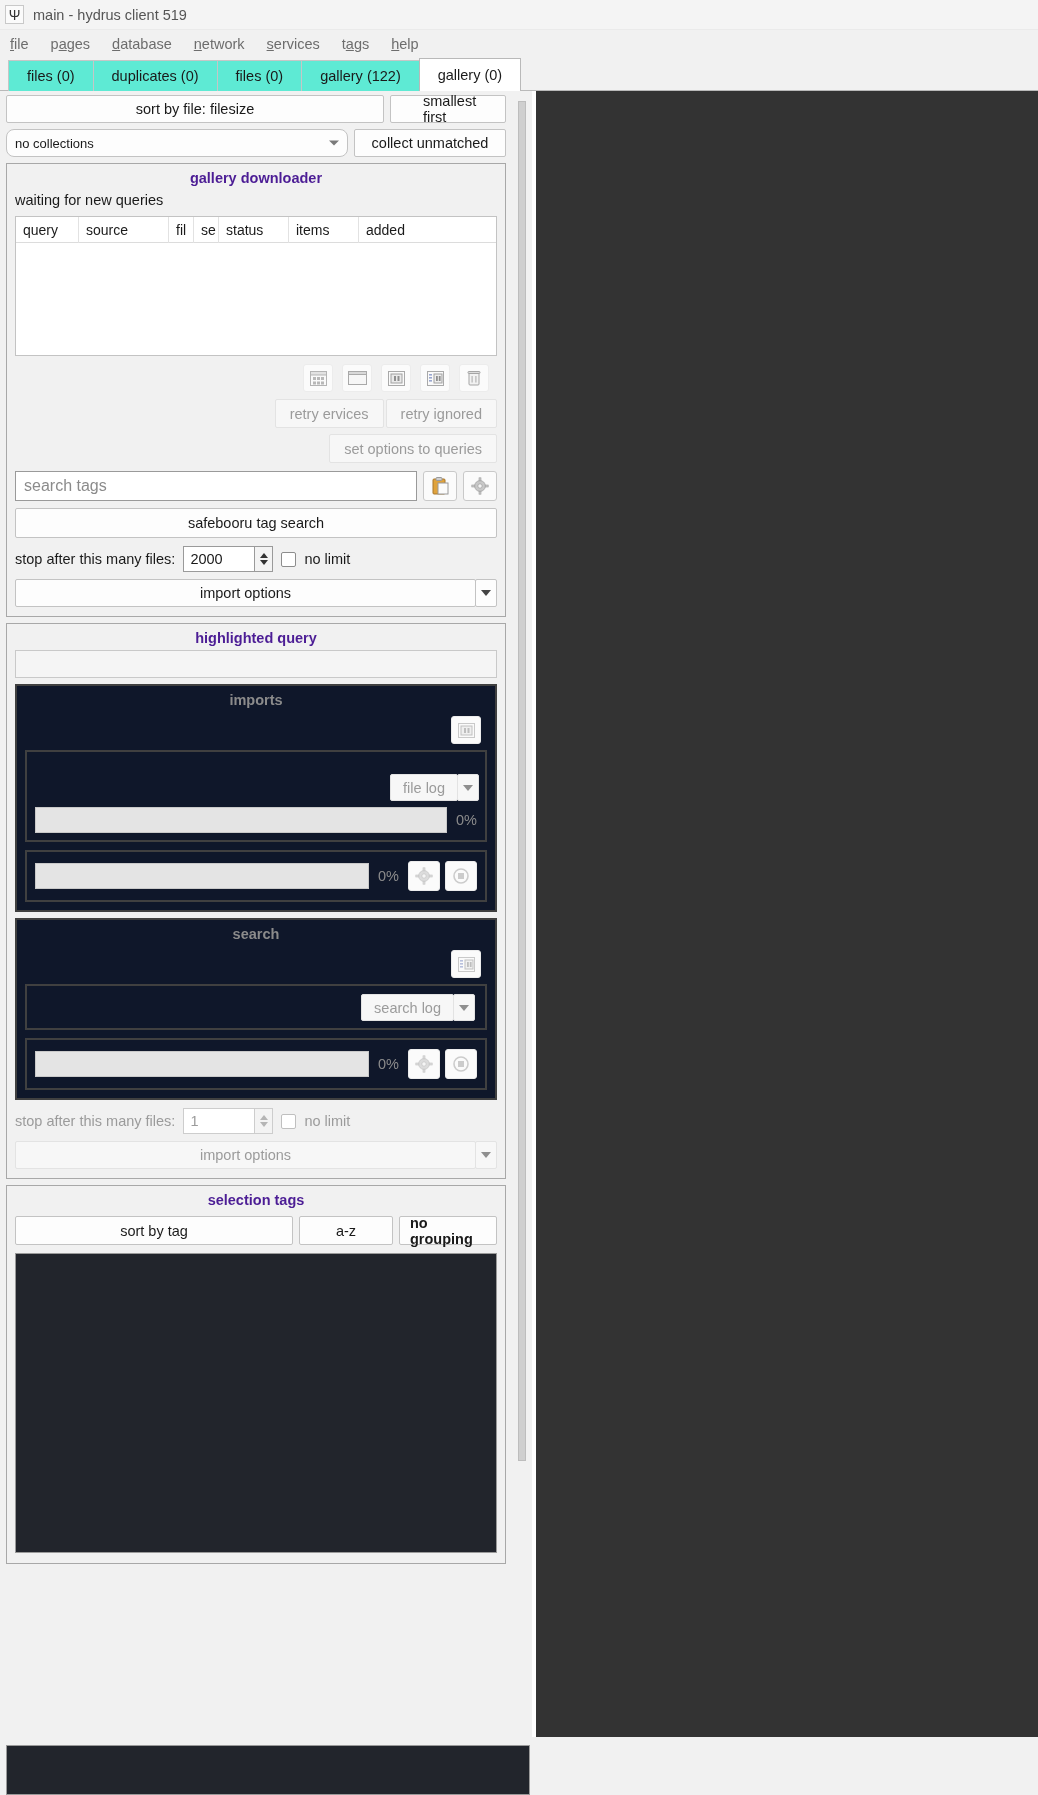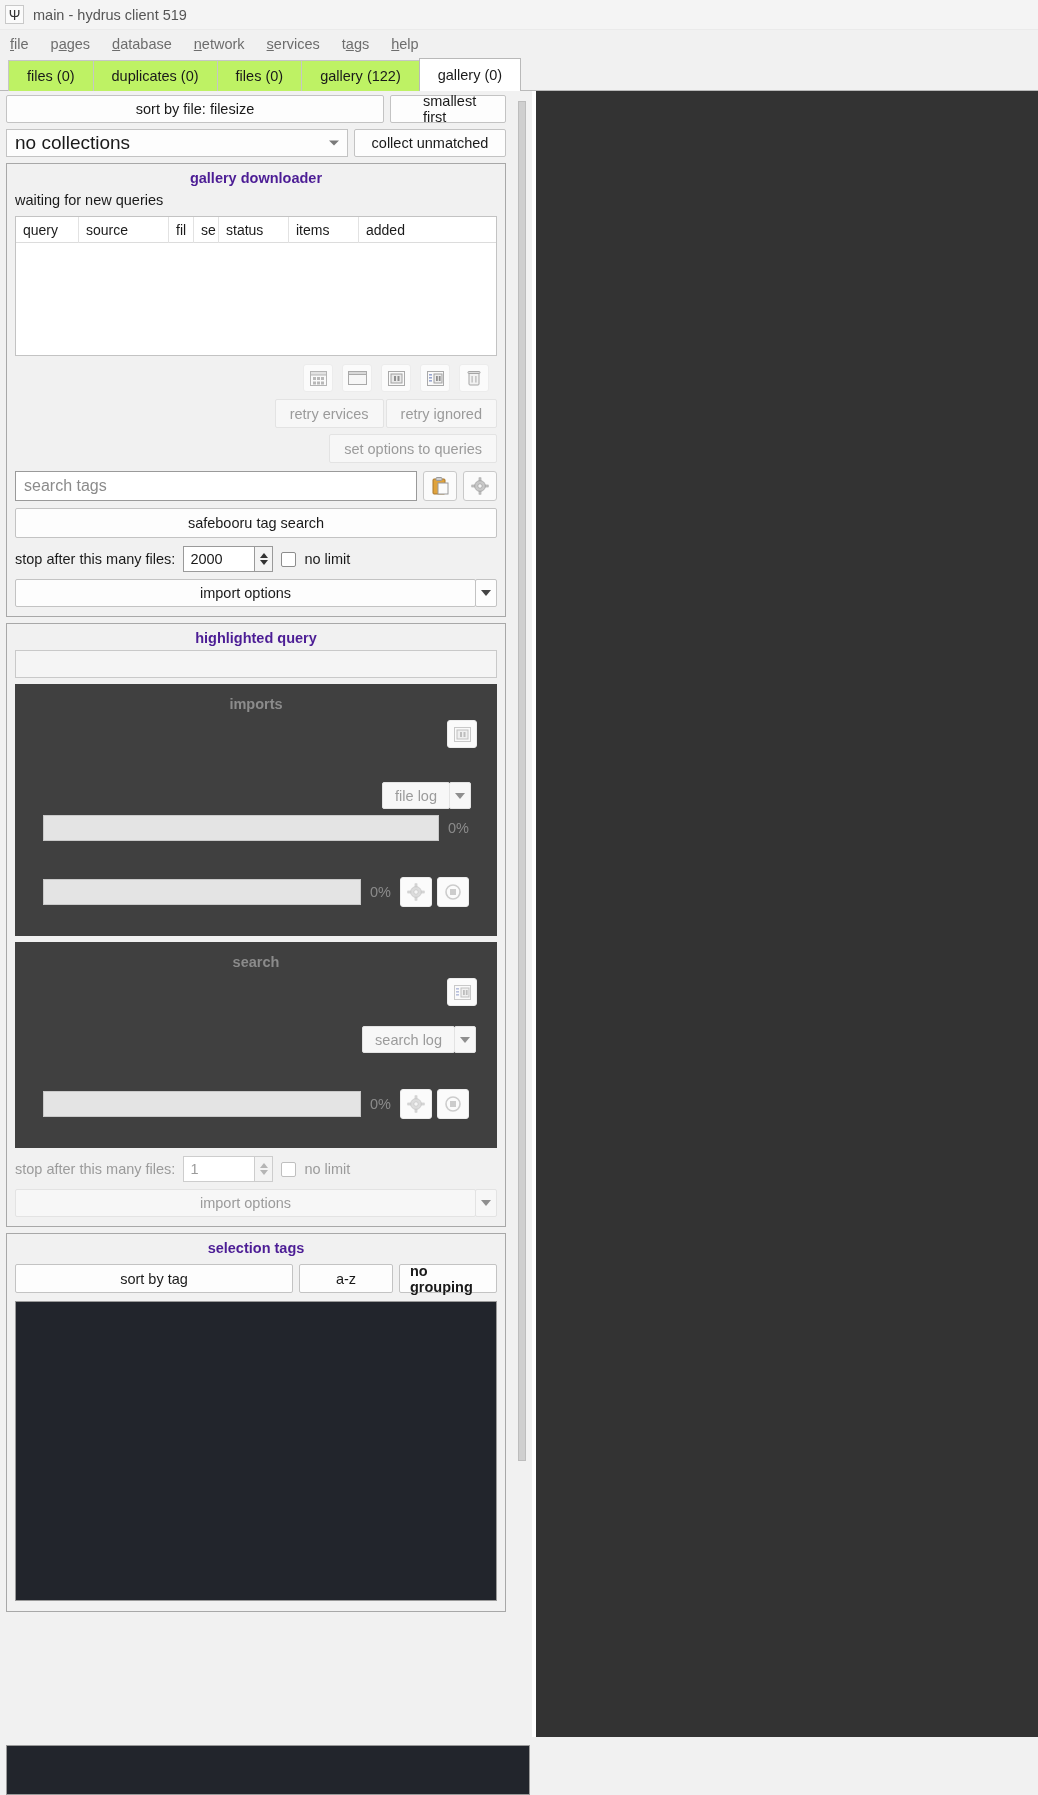--- a/index.html
+++ b/index.html
@@ -29,21 +29,21 @@
   
   .menubar{ height:28px; background:#f1f1f1; display:flex; align-items:center; padding-left:10px; }
   .menu-item{ color:#6d6d6d; font-size:14.5px; margin-right:22px; cursor:default; }
   .menu-item span.u{ text-decoration:underline; }
 
   
   .tabbar{ height:33px; background:#f1f1f1; display:flex; align-items:flex-end; padding-left:8px;
            border-bottom:1px solid #b9b9b9; position:relative; }
   .tab{
     height:31px; padding:0 18px; display:flex; align-items:center;
-    background:#bef264; border:1px solid #c6c6c6; border-bottom:none;
+    background:#5eead4; border:1px solid #c6c6c6; border-bottom:none;
     font-size:14.5px; color:#1a1a1a; margin-right:-1px; position:relative; top:1px;
   }
   .tab.active{ background:#ffffff; border-color:#b9b9b9; z-index:3; height:33px; top:1px; }
 
   
   .body-area{ position:absolute; left:0; top:91px; width:1038px; height:1704px; background:#ffffff; }
   .left-pane{ position:absolute; left:0; top:0; width:512px; bottom:0; background:#f1f1f1;
               overflow:hidden; padding:4px 6px 0 6px; }
   .vsplit{ position:absolute; left:512px; top:0; width:20px; bottom:0; background:#f1f1f1; }
   .vsplit .bar{ position:absolute; left:6px; top:10px; width:8px; height:1360px; background:#cfcfcf;
@@ -57,22 +57,22 @@
 
   
   .row{ display:flex; align-items:center; }
   .btn{
     background:#fdfdfd; border:1px solid #c3c3c3; border-radius:2px;
     height:28px; display:flex; align-items:center; justify-content:center;
     font-size:14.5px; color:#1a1a1a; padding:0 10px; cursor:default;
   }
   .btn.disabled{ color:#9b9b9b; background:#f7f7f7; border-color:#e3e3e3; }
   .combo{
-    background:#fdfdfd; border:1px solid #c3c3c3; border-radius:0; height:28px;
-    display:flex; align-items:center; padding:0 8px; font-size:19px; position:relative;
+    background:#fdfdfd; border:1px solid #c3c3c3; border-radius:8px; height:28px;
+    display:flex; align-items:center; padding:0 8px; font-size:13px; position:relative;
   }
   .combo .chev{ position:absolute; right:8px; top:50%; transform:translateY(-50%);
                 width:0;height:0;border-left:5px solid transparent;border-right:5px solid transparent;
                 border-top:5px solid #7a7a7a; }
 
   .panel{ border:1px solid #a8a8a8; background:#f1f1f1; margin-top:6px; }
   .panel-title{ text-align:center; font-weight:bold; font-size:14.5px; padding:6px 0 4px 0; color:#4c1d95; }
   .panel-title.muted{ color:#8b8b8b; }
 
   .grid-table{ background:#fff; border:1px solid #c3c3c3; height:140px; margin:8px 8px 0 8px; }
@@ -95,21 +95,21 @@
               display:flex; flex-direction:column; align-items:center; justify-content:center; }
   .spin-btns .up,.spin-btns .dn{ width:0;height:0;border-left:4px solid transparent;border-right:4px solid transparent; }
   .spin-btns .up{ border-bottom:5px solid #333; margin-bottom:2px; }
   .spin-btns .dn{ border-top:5px solid #333; }
   .chk{ width:15px;height:15px;border:1px solid #8d8d8d;background:#fff;border-radius:2px; }
   .chk.dis{ border-color:#bfbfbf; }
 
   .prog{ background:#e4e4e4; border:1px solid #c9c9c9; height:26px; flex:1; }
   .pct{ font-size:14.5px; color:#8b8b8b; margin-left:9px; }
 
-  .subbox{ border:6px solid #404040; background:#404040; margin:6px 8px 0 8px; }
+  .subbox{ border:2px solid #404040; background:#0f172a; margin:6px 8px 0 8px; }
   .taglist{ background:#22252c; border:1px solid #9a9a9a; height:300px; margin:8px 8px 10px 8px; }
 
   .dropdown-arrow{ width:0;height:0;border-left:5px solid transparent;border-right:5px solid transparent;
                    border-top:6px solid #8f8f8f; }
   .muted{ color:#9b9b9b; }
   .lbl{ font-size:14.5px; color:#1a1a1a; }
   .lbl.dis{ color:#9b9b9b; }
 </style>
 </head>
 <body>
@@ -355,21 +355,21 @@
                   <rect x="2" y="3" width="3" height="1.6" fill="#b8c0dd"></rect>
                   <rect x="2" y="6" width="3" height="1.6" fill="#b8c0dd"></rect>
                   <rect x="2" y="9" width="3" height="1.6" fill="#b8c0dd"></rect>
                   <rect x="7" y="3" width="8" height="9" fill="#f0f0f0" stroke="#c0c0c0"></rect>
                   <rect x="9" y="5" width="1.8" height="5" fill="#bdbdbd"></rect>
                   <rect x="11.8" y="5" width="1.8" height="5" fill="#bdbdbd"></rect>
                 </svg>
             </div>
           </div>
           <div class="subbox" style="margin:0 8px 8px 8px;">
-            <div class="row" style="justify-content:flex-end;margin:8px 1px 7px 0;">
+            <div class="row" style="justify-content:flex-end;margin:8px 10px 7px 0;">
               <div class="btn disabled" style="height:27px;padding:0 12px;">search log</div>
               <div class="btn disabled" style="width:22px;height:27px;padding:0;margin-left:-1px;">
                 <span class="dropdown-arrow"></span>
               </div>
             </div>
           </div>
           <div class="subbox" style="margin:0 8px 8px 8px;">
             <div class="row" style="margin:9px 8px 9px 8px;">
               <div class="prog"></div>
               <div class="pct">0%</div>

